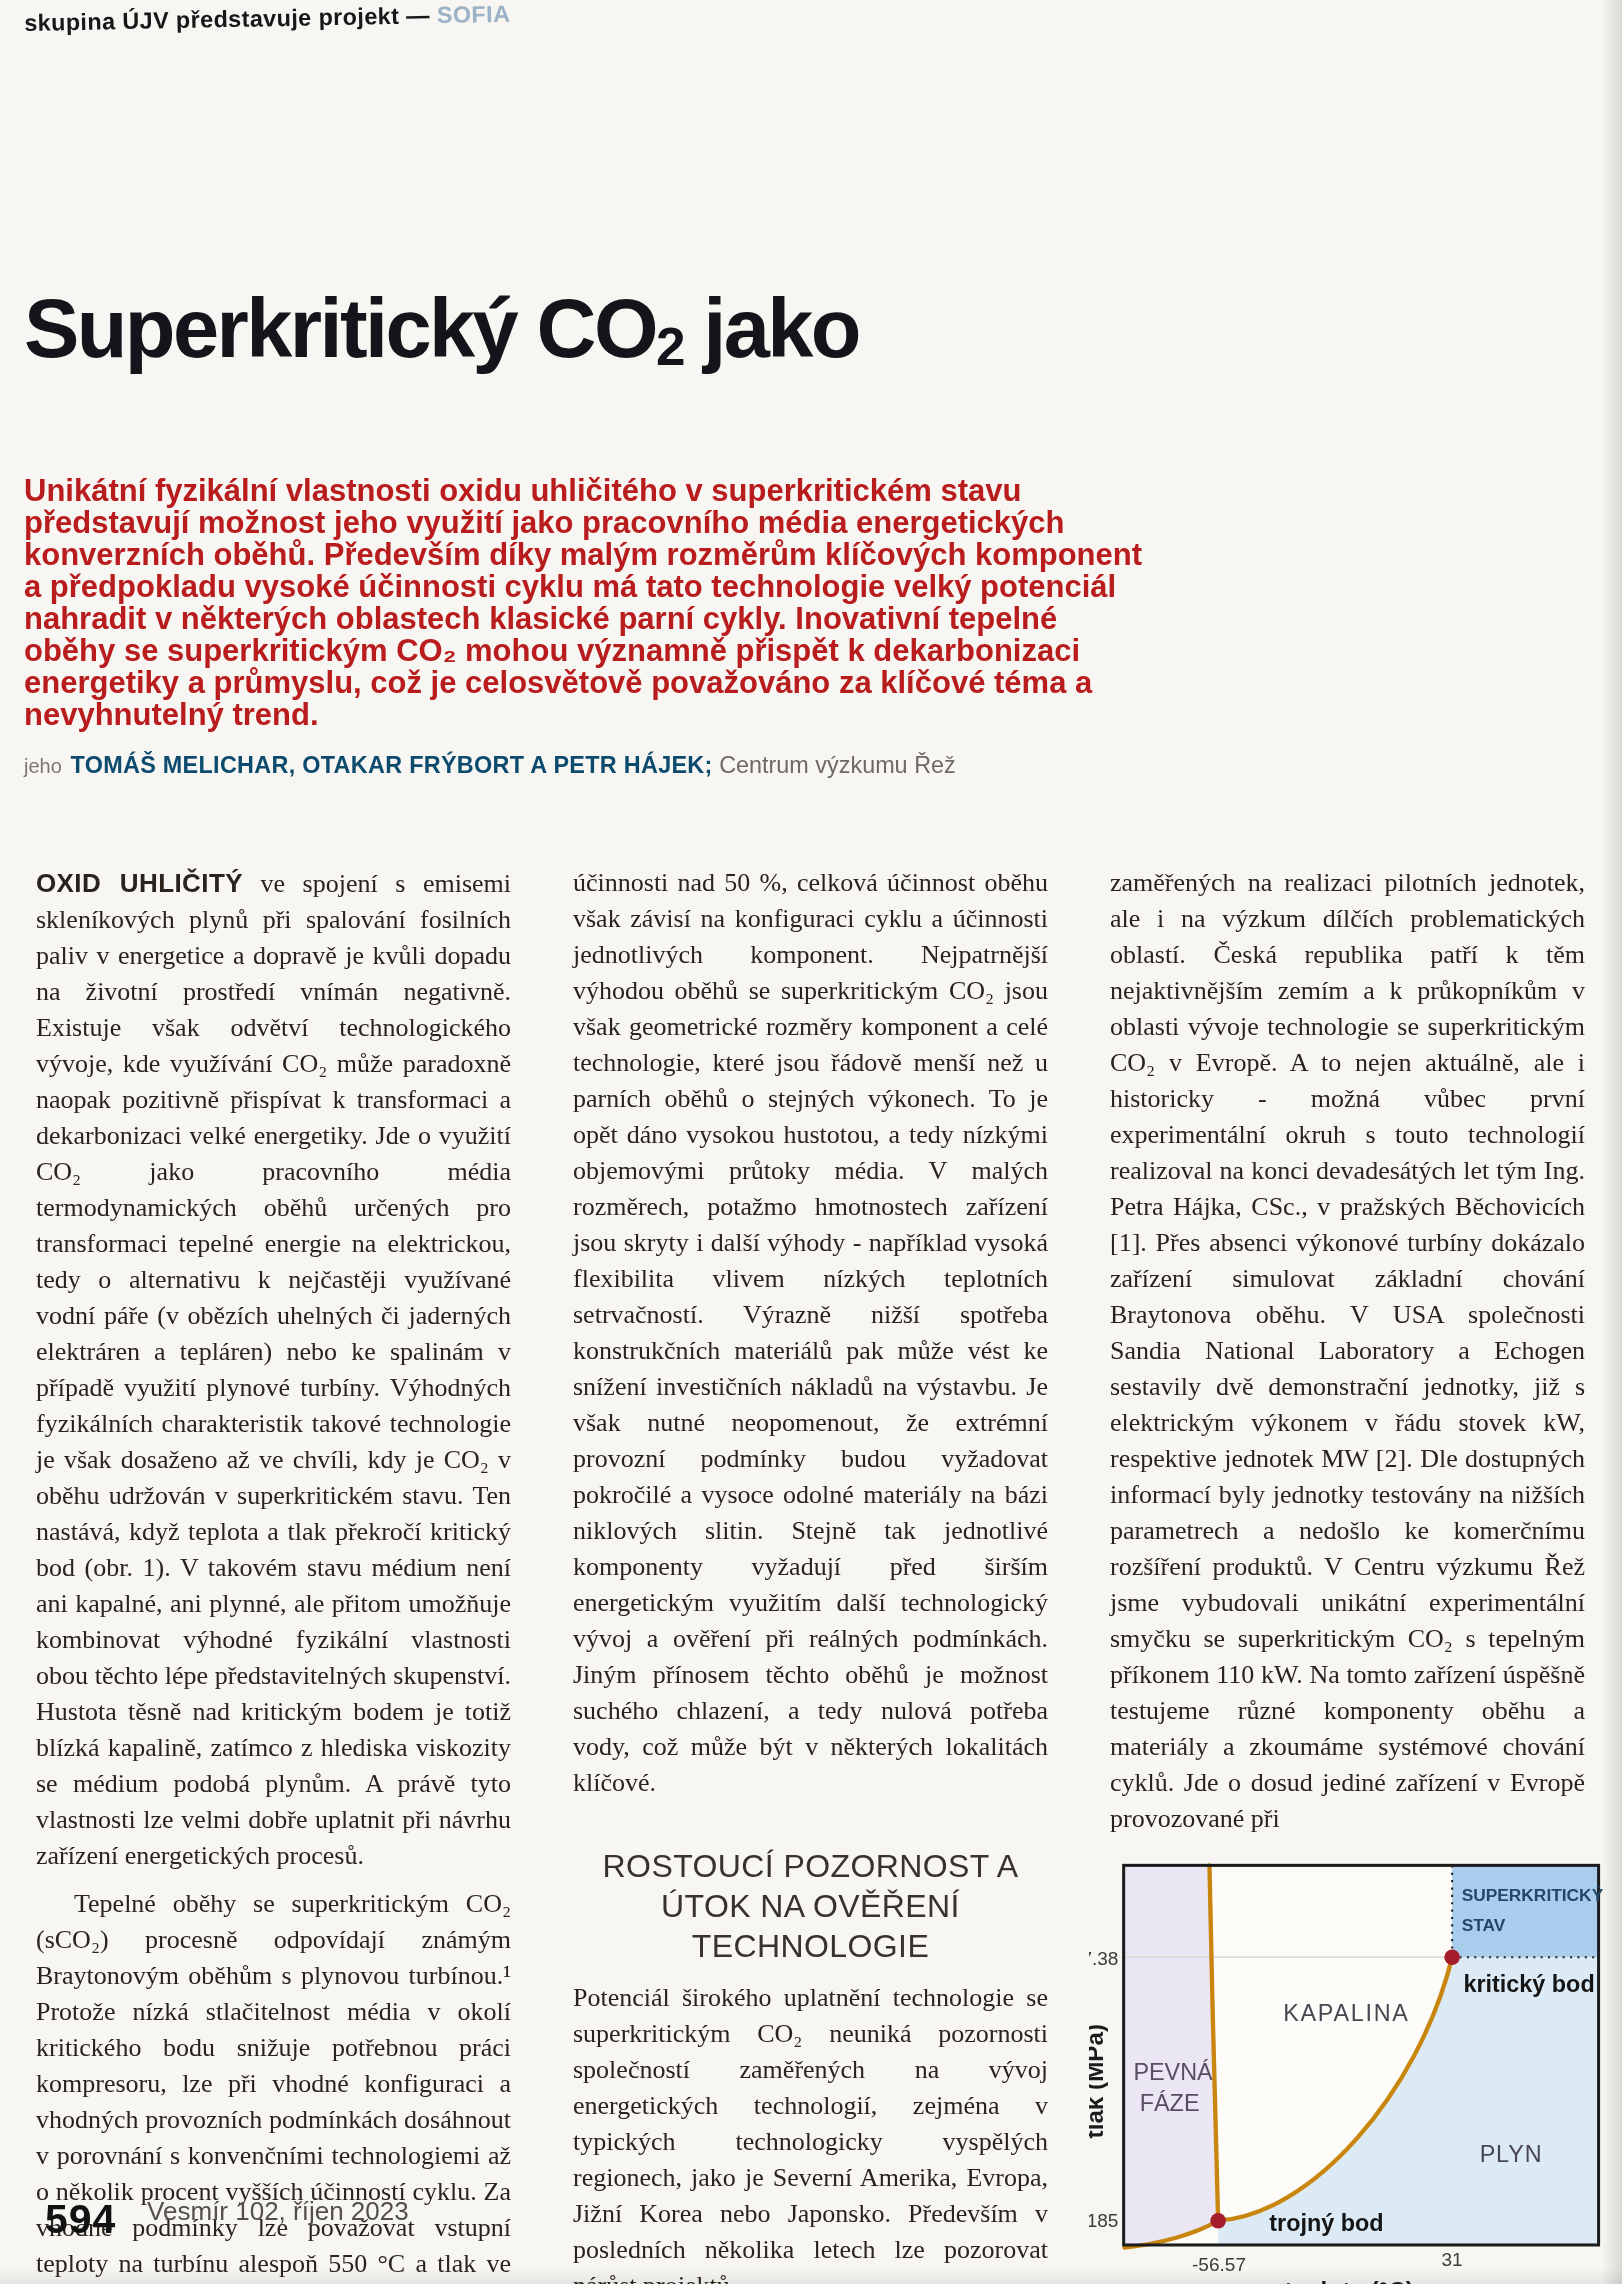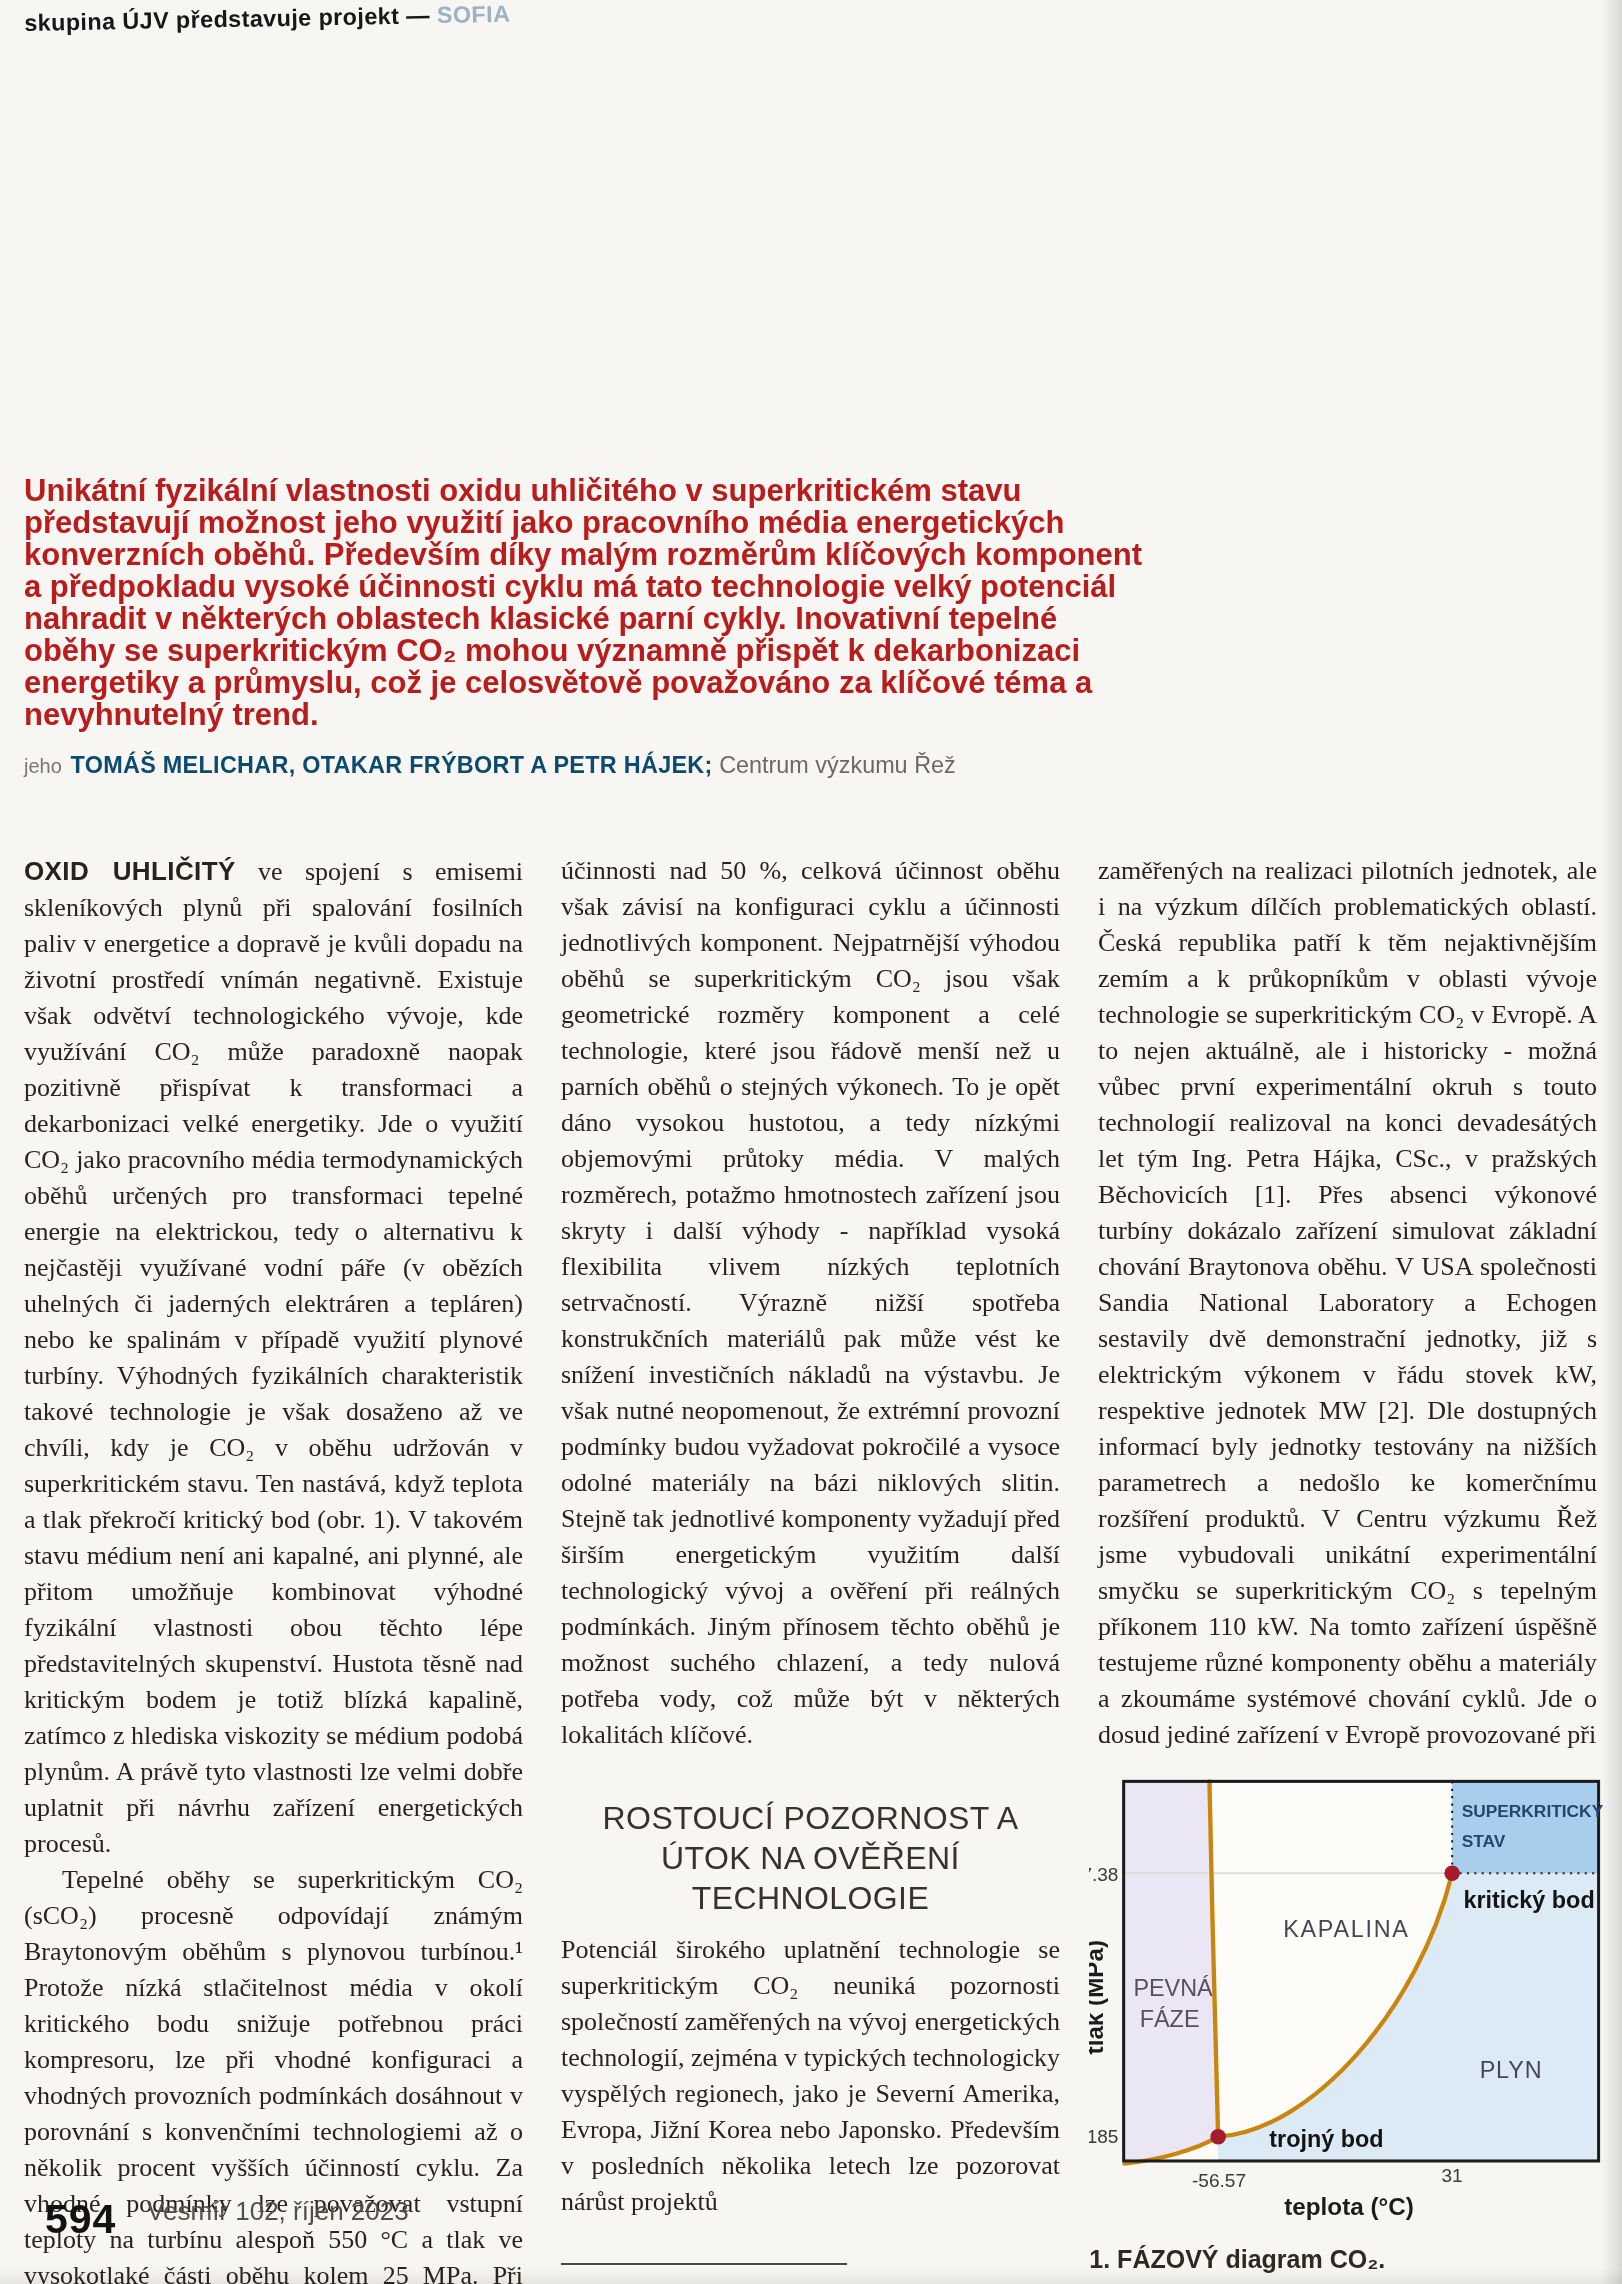--- a/index.html
+++ b/index.html
@@ -21,21 +21,21 @@
   .standfirst{position:absolute;top:475px;left:24px;width:1126px;font-size:31px;
     line-height:32px;font-weight:bold;color:#b91c1c;}
 
   .byline{position:absolute;top:752px;left:24px;font-size:23.4px;color:#6e6962;}
   .byline .authors{font-weight:bold;color:#0c4a6e;letter-spacing:0.3px;}
   .byline .lbl{font-size:20px;color:#7a756d;margin-right:8.7px;}
 
   .columns{position:absolute;top:853px;left:24px;width:1574px;display:flex;gap:38px;}
   .col{width:499px;font-family:"Liberation Serif",serif;font-size:26px;line-height:36px;
     color:#2a231c;text-align:justify;}
-  .col p{margin:0;}
+  .col p{margin:12px;}
   .col p.indent{text-indent:38px;}
   .lead-in{font-family:"Liberation Sans",sans-serif;font-weight:bold;letter-spacing:0.4px;}
 
   .crosshead{font-family:"Liberation Sans",sans-serif;font-size:32px;line-height:40px;
     color:#38322b;text-align:center;letter-spacing:0.4px;margin:45px 0 14px 0;font-weight:400;}
 
   .fn-rule{width:286px;border-top:2.6px solid #4d4a45;margin-top:43px;}
   .footnote{position:relative;margin-top:24px;padding-left:35px;
     font-family:"Liberation Sans",sans-serif;font-size:20px;line-height:27px;
     color:#4a4038;text-align:left;}
@@ -55,21 +55,21 @@
 </head>
 <body>
 
 <div class="page">
 
   <div class="edge-shadow"></div>
   <div class="bottom-shadow"></div>
 
   <div class="kicker"><span>skupina ÚJV představuje projekt — </span><span class="hl">SOFIA</span></div>
 
-  <h1 class="title"><br>
+  <h1 class="title"><span><span>Superkritický CO</span><sub>2</sub><span> jako</span></span><br>
   </h1>
 
   <div class="standfirst">Unikátní fyzikální vlastnosti oxidu uhličitého v superkritickém stavu představují možnost jeho využití jako pracovního média energetických konverzních oběhů. Především díky malým rozměrům klíčových komponent a předpokladu vysoké účinnosti cyklu má tato technologie velký potenciál nahradit v některých oblastech klasické parní cykly. Inovativní tepelné oběhy se superkritickým CO₂ mohou významně přispět k dekarbonizaci energetiky a průmyslu, což je celosvětově považováno za klíčové téma a nevyhnutelný trend.</div>
 
   <div class="byline"><span class="lbl">jeho</span><span class="authors">TOMÁŠ MELICHAR, OTAKAR FRÝBORT A PETR HÁJEK;</span> <span>Centrum výzkumu Řež</span></div>
 
   <div class="columns">
 
     <div class="col">
       <p><span class="lead-in">OXID UHLIČITÝ</span><span> ve spojení s emisemi skleníkových plynů při spalování fosilních paliv v energetice a dopravě je kvůli dopadu na životní prostředí vnímán negativně. Existuje však odvětví technologického vývoje, kde využívání CO₂ může paradoxně naopak pozitivně přispívat k transformaci a dekarbonizaci velké energetiky. Jde o využití CO₂ jako pracovního média termodynamických oběhů určených pro transformaci tepelné energie na elektrickou, tedy o alternativu k nejčastěji využívané vodní páře (v obězích uhelných či jaderných elektráren a tepláren) nebo ke spalinám v případě využití plynové turbíny. Výhodných fyzikálních charakteristik takové technologie je však dosaženo až ve chvíli, kdy je CO₂ v oběhu udržován v superkritickém stavu. Ten nastává, když teplota a tlak překročí kritický bod (obr. 1). V takovém stavu médium není ani kapalné, ani plynné, ale přitom umožňuje kombinovat výhodné fyzikální vlastnosti obou těchto lépe představitelných skupenství. Hustota těsně nad kritickým bodem je totiž blízká kapalině, zatímco z hlediska viskozity se médium podobá plynům. A právě tyto vlastnosti lze velmi dobře uplatnit při návrhu zařízení energetických procesů.</span></p>

